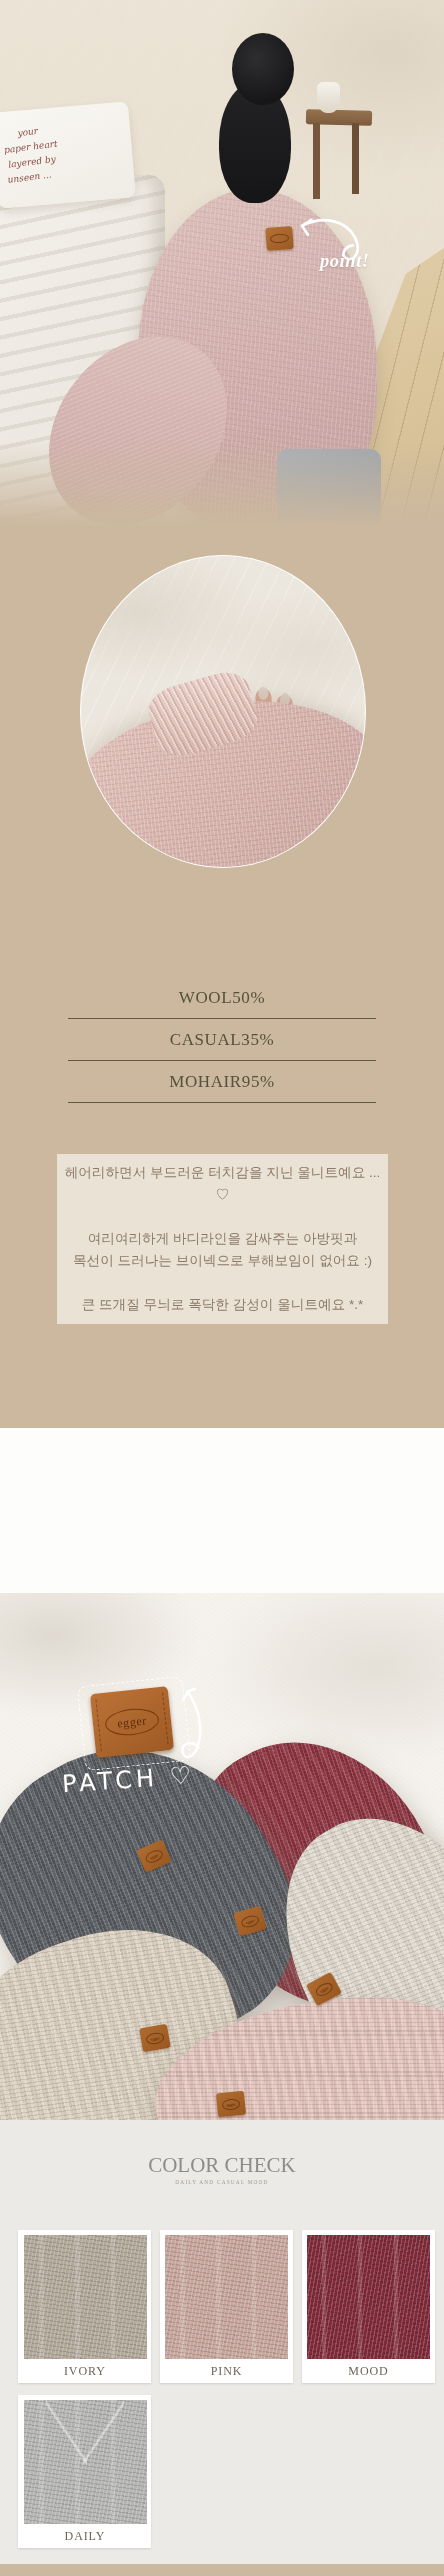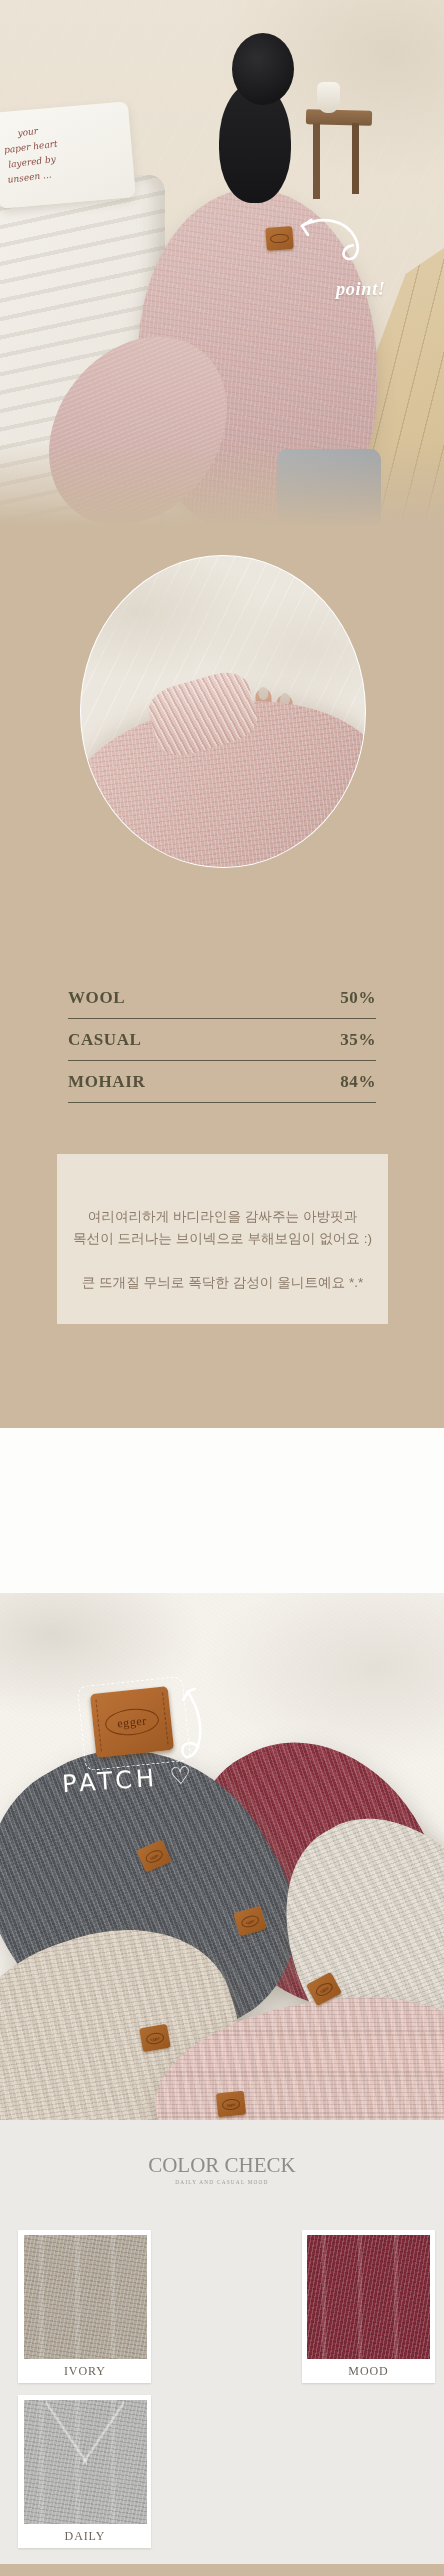--- a/index.html
+++ b/index.html
@@ -59,24 +59,24 @@
   .hair-mass{position:absolute;left:219px;top:82px;width:72px;height:121px;
              border-radius:50% 50% 45% 45%;
              background:linear-gradient(180deg,#232325,#151517);}
   .back-patch{position:absolute;left:266px;top:227px;width:27px;height:22.5px;border-radius:3.6px;
               transform:rotate(-4deg);
               background:linear-gradient(150deg,#b57136,#9a5a24);
               box-shadow:0 1.2px 2.4px rgba(90,60,30,.4);}
   .back-patch::before{content:"";position:absolute;left:4.1px;top:6.5px;right:4.1px;bottom:6.5px;
               border:1.2px solid rgba(90,45,12,.65);border-radius:50%;}
   .point-arrow{position:absolute;left:289px;top:208px;width:118px;height:77px;}
-  .point-label{position:absolute;left:336px;top:251px;
+  .point-label{position:absolute;left:320px;top:251px;
                font-family:"Liberation Serif",serif;font-style:italic;font-weight:bold;
                font-size:18.4px;color:#ffffff;letter-spacing:0.6px;
-               text-shadow:0 0.6px 1.8px rgba(120,90,70,.3);margin-top:28px;}
+               text-shadow:0 0.6px 1.8px rgba(120,90,70,.3);}
   .hero-fade{position:absolute;left:0;top:441px;width:444px;height:95px;z-index:5;
              background:linear-gradient(180deg, rgba(203,184,159,0) 0%, #cbb89f 90%);}
 
   
   .oval{position:absolute;left:80px;top:555px;width:284px;height:311px;border-radius:50%;
         border:1.8px solid #ffffff;overflow:hidden;
         background:
           radial-gradient(178px 95px at 20% 18%, rgba(213,206,193,.6), transparent 70%),
           radial-gradient(154px 83px at 80% 30%, rgba(218,211,199,.5), transparent 70%),
           repeating-linear-gradient(116deg, rgba(255,255,255,.25) 0 1.2px, transparent 1.2px 15.4px),
@@ -103,22 +103,22 @@
         background:
           repeating-linear-gradient(78deg, rgba(255,255,255,.35) 0 1.8px, rgba(165,115,108,.25) 1.8px 3.6px, transparent 3.6px 6px),
           linear-gradient(#e8cfc7,#d8b8b0);}
 
   
   .fabric-title{position:absolute;left:0;top:908px;width:444px;text-align:center;
         font-family:"Liberation Serif",serif;font-size:24px;letter-spacing:1.8px;
         color:#5b5745;}
   .fabric-table{position:absolute;left:68px;top:977px;width:308px;
         font-family:"Liberation Serif",serif;font-size:17px;color:#55513d;letter-spacing:0.6px;}
-  .frow{display:flex;justify-content:space-between;align-items:center;height:41px;
-        border-bottom:1.2px solid #5e5a47;font-weight:bold;}
+  .frow{display:flex;justify-content:center;align-items:center;height:41px;
+        border-bottom:1.2px solid #5e5a47;}
 
   
   .desc-box{position:absolute;left:57px;top:1154px;width:331px;height:170px;
         background:#e9e2d5;display:flex;flex-direction:column;justify-content:center;
         align-items:center;text-align:center;color:#8c7a69;font-size:13.6px;line-height:22px;}
   .desc-box .para{margin:0;}
   .desc-box .gap{height:22px;}
 
   
   .white-gap{position:absolute;left:0;top:1428px;width:444px;height:165px;background:#fdfdfc;}
@@ -255,25 +255,26 @@
     <div class="frow">
       <span>WOOL</span>
       <span>50%</span>
     </div>
     <div class="frow">
       <span>CASUAL</span>
       <span>35%</span>
     </div>
     <div class="frow">
       <span>MOHAIR</span>
-      <span>84%</span>
+      <span>95%</span>
     </div>
   </div>
 
   <div class="desc-box">
+    <p class="para">헤어리하면서 부드러운 터치감을 지닌 울니트예요 ... ♡</p>
     <div class="gap"></div>
     <p class="para">여리여리하게 바디라인을 감싸주는 아방핏과</p>
     <p class="para">목선이 드러나는 브이넥으로 부해보임이 없어요 :)</p>
     <div class="gap"></div>
     <p class="para">큰 뜨개질 무늬로 폭닥한 감성이 울니트예요 *.*</p>
   </div>
 
   <div class="white-gap"></div>
 
   <div class="patch-photo">
@@ -311,20 +312,24 @@
   </div>
 
   <div class="color-section">
     <div class="color-title">COLOR CHECK</div>
     <div class="color-subtitle">DAILY AND CASUAL MOOD</div>
 
     <div class="card r1 c1">
       <div class="cphoto" style="background-color: rgb(178, 169, 155);"></div>
       <div class="clabel">IVORY</div>
     </div>
+    <div class="card r1 c2">
+      <div class="cphoto" style="background-color: rgb(199, 167, 157);"></div>
+      <div class="clabel">PINK</div>
+    </div>
     <div class="card r1 c3">
       <div class="cphoto" style="background-color: rgb(127, 43, 57);"></div>
       <div class="clabel">MOOD</div>
     </div>
     <div class="card r2 c1">
       <div class="cphoto vneck" style="background-color: rgb(181, 181, 179);"></div>
       <div class="clabel">DAILY</div>
     </div>
   </div>
 

